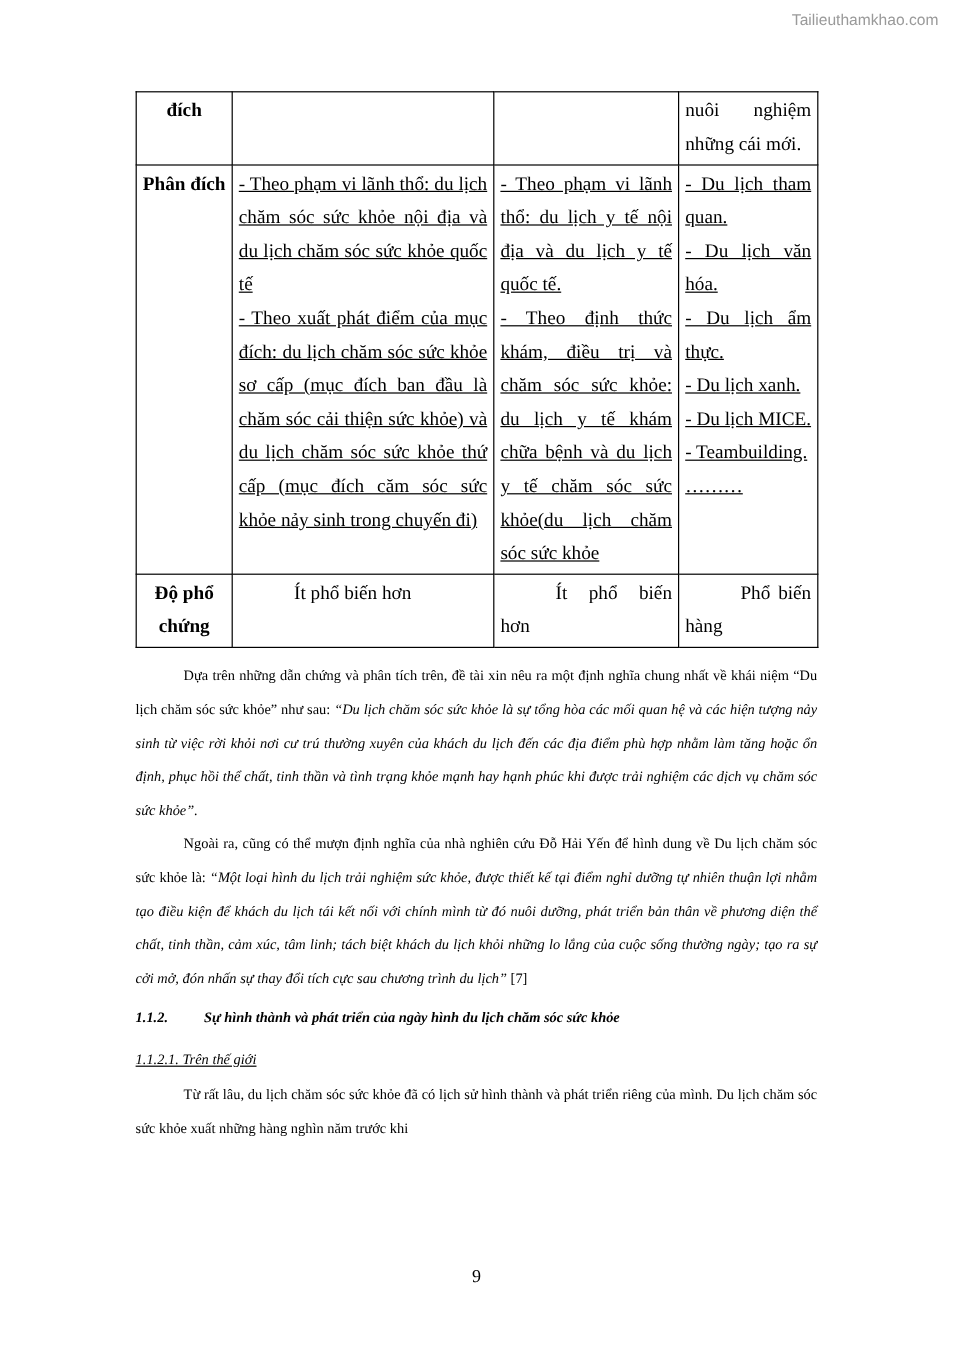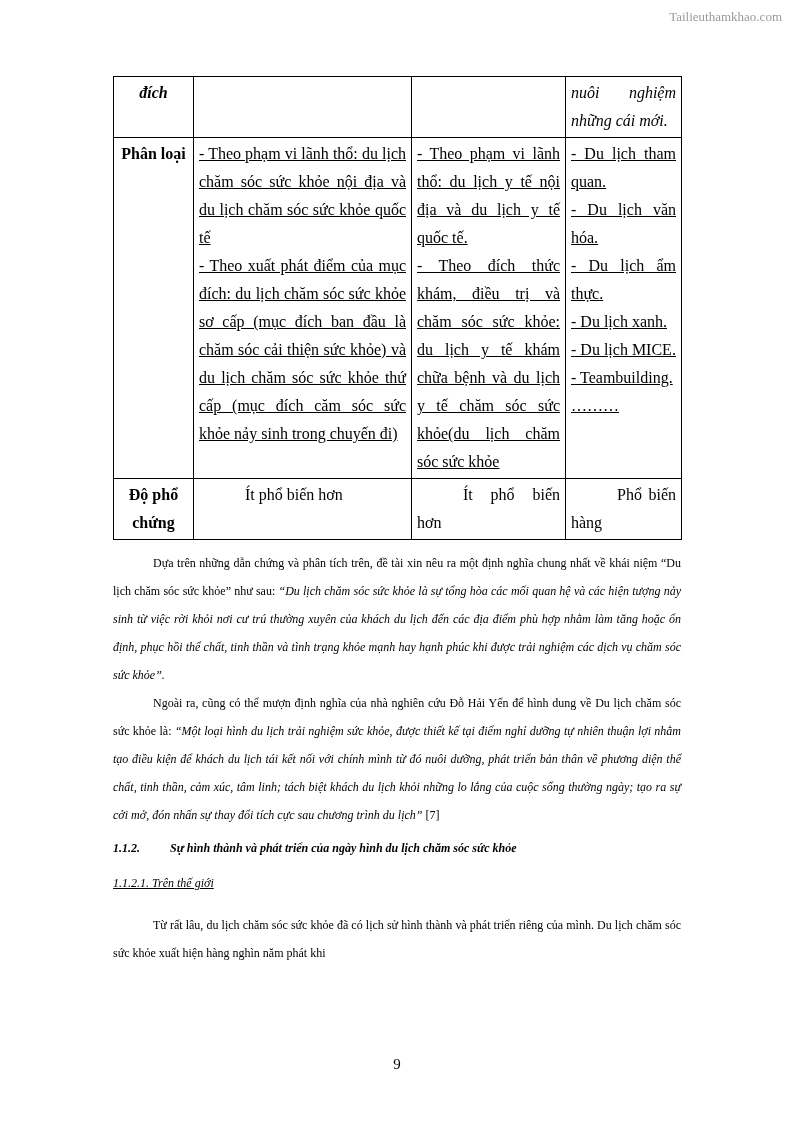--- a/index.html
+++ b/index.html
@@ -10,21 +10,21 @@
     height: 1123px;
     background: #ffffff;
     font-family: "Liberation Serif", "DejaVu Serif", serif;
     color: #000;
     overflow: hidden;
   }
   .watermark {
     position: absolute;
     top: 9px;
     right: 12px;
-    font-family: Liberation Serif, serif;
+    font-family: Liberation Sans, sans-serif;
     font-size: 13px;
     color: #9a9a9a;
   }
   .content {
     position: absolute;
     left: 113px;
     top: 76px;
     width: 568px;
   }
   table.doc-table {
@@ -32,21 +32,21 @@
     table-layout: fixed;
     width: 100%;
     font-size: 16px;
   }
   .doc-table td {
     border: 1.6px solid #000;
     vertical-align: top;
     padding: 2px 5px;
     line-height: 28px;
   }
-  .doc-table tr.row1 td { height: 54px; font-style: italic; }
+  .doc-table tr.row1 td { height: 54px; }
   td.rowhdr { font-weight: 700; text-align: center; }
   .j { text-align: justify; }
   .pre { white-space: pre-line; text-decoration: underline; }
   .ind { text-indent: 46px; }
   .list-cell { line-height: 30px; }
 
   .body-text { margin-top: 9px; font-size: 12px; }
   p.para {
     margin: 0;
     text-align: justify;
@@ -56,21 +56,21 @@
   .quote-italic { font-style: italic; }
   p.heading {
     margin: 5px 0 1px 0;
     font-weight: 700;
     font-style: italic;
     line-height: 28px;
     text-indent: 0;
   }
   .heading-number { margin-right: 30px; }
   p.subheading {
-    margin: 7px 0 14px 0;
+    margin: 7px 0 1px 0;
     font-style: italic;
     line-height: 28px;
     text-indent: 0;
   }
   p.subheading .u { text-decoration: underline; }
   .page-number {
     position: absolute;
     bottom: 50px;
     left: 0;
     width: 100%;
@@ -95,25 +95,25 @@
         <col style="width:116px">
       </colgroup>
       <tbody>
         <tr class="row1">
           <td class="rowhdr">đích</td>
           <td></td>
           <td></td>
           <td class="j">nuôi nghiệm những cái mới.</td>
         </tr>
         <tr>
-          <td class="rowhdr">Phân loại</td>
+          <td class="rowhdr">Phân đích</td>
           <td class="j pre">- Theo phạm vi lãnh thổ: du lịch chăm sóc sức khỏe nội địa và du lịch chăm sóc sức khỏe quốc tế
 - Theo xuất phát điểm của mục đích: du lịch chăm sóc sức khỏe sơ cấp (mục đích ban đầu là chăm sóc cải thiện sức khỏe) và du lịch chăm sóc sức khỏe thứ cấp (mục đích căm sóc sức khỏe nảy sinh trong chuyến đi)</td>
           <td class="j pre">- Theo phạm vi lãnh thổ: du lịch y tế nội địa và du lịch y tế quốc tế.
-- Theo đích thức khám, điều trị và chăm sóc sức khỏe: du lịch y tế khám chữa bệnh và du lịch y tế chăm sóc sức khỏe(du lịch chăm sóc sức khỏe</td>
+- Theo định thức khám, điều trị và chăm sóc sức khỏe: du lịch y tế khám chữa bệnh và du lịch y tế chăm sóc sức khỏe(du lịch chăm sóc sức khỏe</td>
           <td class="j pre list-cell">- Du lịch tham quan.
 - Du lịch văn hóa.
 - Du lịch ẩm thực.
 - Du lịch xanh.
 - Du lịch MICE.
 - Teambuilding.
 ………</td>
         </tr>
         <tr>
           <td class="rowhdr">Độ phổ chứng</td>
@@ -127,20 +127,20 @@
     <div class="body-text">
 
       <p class="para"><span>Dựa trên những dẫn chứng và phân tích trên, đề tài xin nêu ra một định nghĩa chung nhất về khái niệm “Du lịch chăm sóc sức khỏe” như sau: </span><span class="quote-italic">“Du lịch chăm sóc sức khỏe là sự tổng hòa các mối quan hệ và các hiện tượng nảy sinh từ việc rời khỏi nơi cư trú thường xuyên của khách du lịch đến các địa điểm phù hợp nhằm làm tăng hoặc ổn định, phục hồi thể chất, tinh thần và tình trạng khỏe mạnh hay hạnh phúc khi được trải nghiệm các dịch vụ chăm sóc sức khỏe”.</span></p>
 
       <p class="para"><span>Ngoài ra, cũng có thể mượn định nghĩa của nhà nghiên cứu Đỗ Hải Yến để hình dung về Du lịch chăm sóc sức khỏe là: </span><span class="quote-italic">“Một loại hình du lịch trải nghiệm sức khỏe, được thiết kế tại điểm nghỉ dưỡng tự nhiên thuận lợi nhằm tạo điều kiện để khách du lịch tái kết nối với chính mình từ đó nuôi dưỡng, phát triển bản thân về phương diện thể chất, tinh thần, cảm xúc, tâm linh; tách biệt khách du lịch khỏi những lo lắng của cuộc sống thường ngày; tạo ra sự cởi mở, đón nhấn sự thay đổi tích cực sau chương trình du lịch”</span><span> [7]</span></p>
 
       <p class="heading"><span class="heading-number">1.1.2.</span><span>Sự hình thành và phát triển của ngày hình du lịch chăm sóc sức khỏe</span></p>
 
       <p class="subheading"><span class="u">1.1.2.1. Trên thế giới</span></p>
 
-      <p class="para">Từ rất lâu, du lịch chăm sóc sức khỏe đã có lịch sử hình thành và phát triển riêng của mình. Du lịch chăm sóc sức khỏe xuất hiện hàng nghìn năm phát khi</p>
+      <p class="para">Từ rất lâu, du lịch chăm sóc sức khỏe đã có lịch sử hình thành và phát triển riêng của mình. Du lịch chăm sóc sức khỏe xuất những hàng nghìn năm trước khi</p>
 
     </div>
   </div>
 
   <div class="page-number">9</div>
 
 </div>
 
 </body></html>

